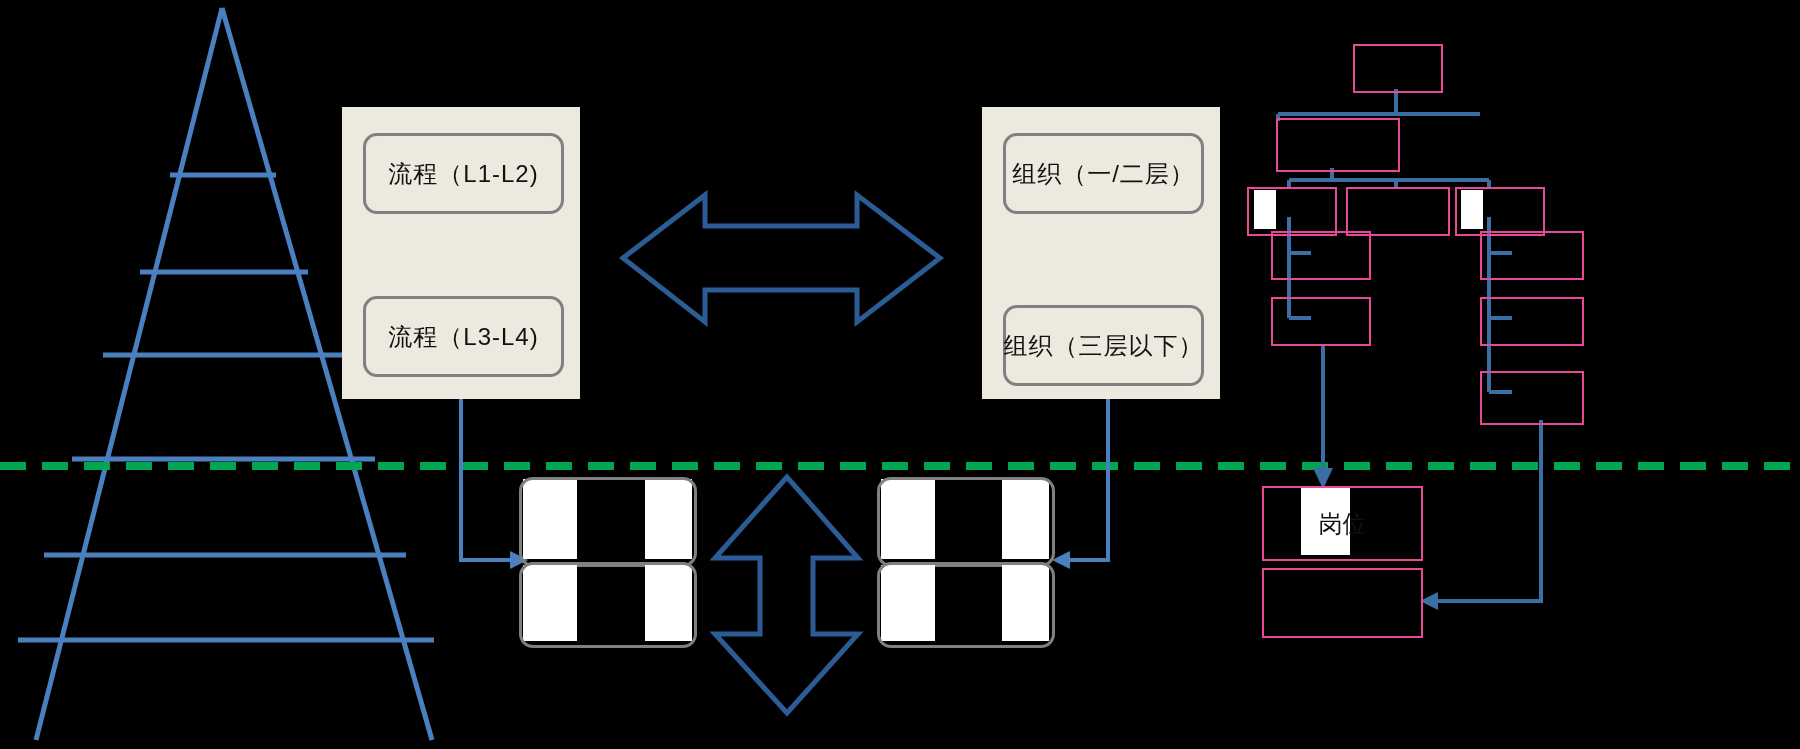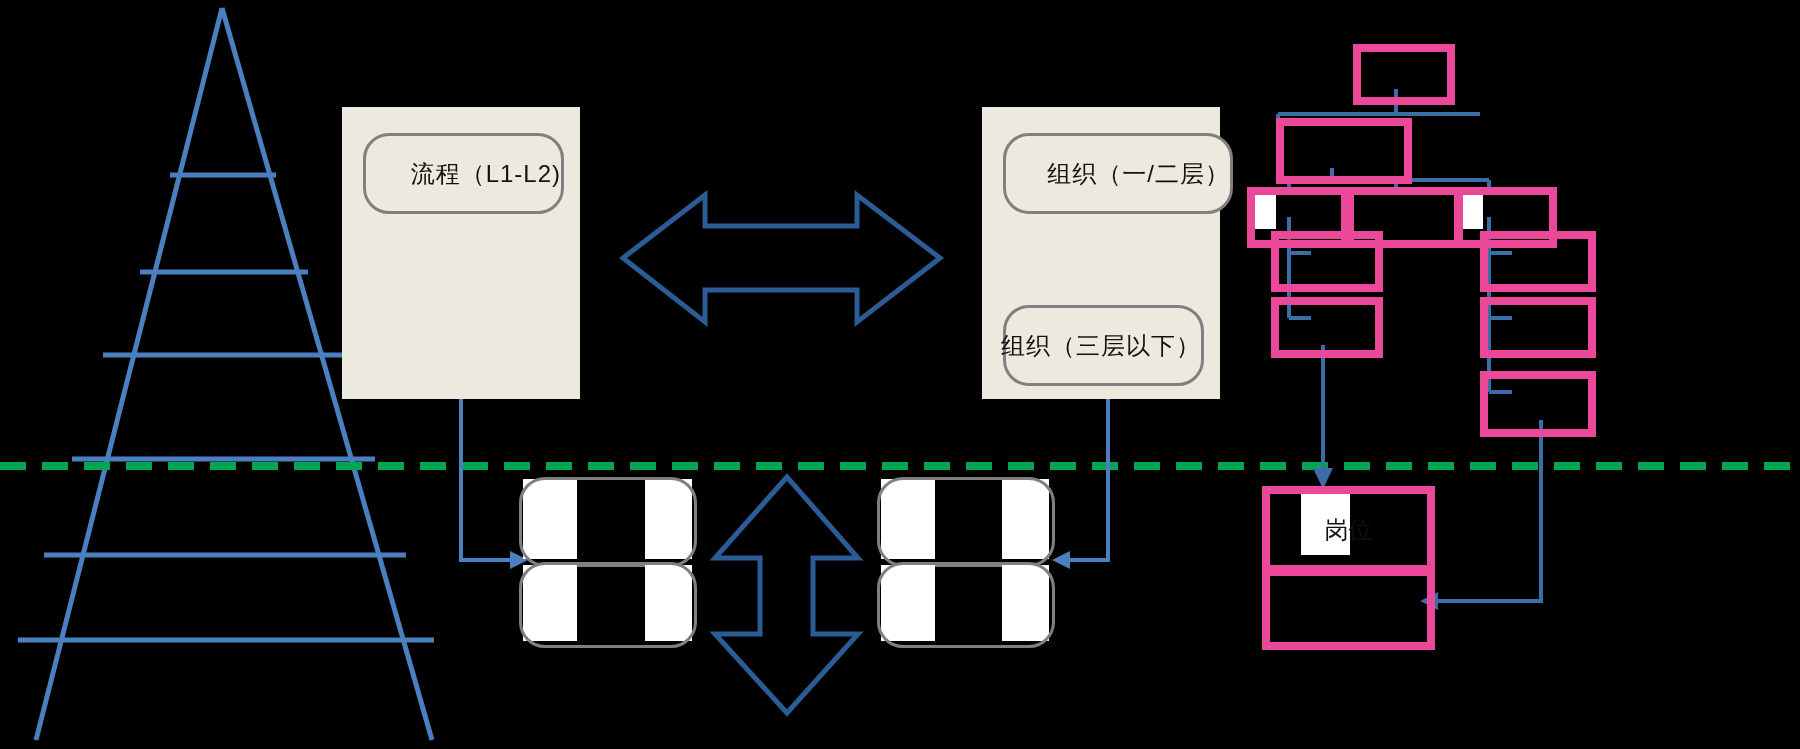--- a/index.html
+++ b/index.html
@@ -2,28 +2,28 @@
 <html><head>
 <meta charset="utf-8">
 <style>
   html,body{margin:0;padding:0;background:#000;}
   body{font-family:"Liberation Sans","DejaVu Sans",sans-serif;}
   #stage{position:relative;width:1800px;height:749px;background:#000;overflow:hidden;}
   #stage svg{position:absolute;left:0;top:0;width:1800px;height:749px;}
 
   .panel{position:absolute;background:#ece9de;}
   .rbox{
-    position:absolute;border:3px solid #808080;border-radius:26px;
-    display:flex;align-items:center;justify-content:flex-end;
+    position:absolute;border:3px solid #808080;border-radius:14px;
+    display:flex;align-items:center;justify-content:center;
     color:#111;font-size:24px;letter-spacing:1px;white-space:nowrap;
   }
   .rbox.onpanel{background:#ece9de;}
   .rbox.sel{background:transparent;}
   .hl{position:absolute;background:#ffffff;}
-  .obox{position:absolute;border:8px solid #ec4899;background:transparent;}
+  .obox{position:absolute;border:2px solid #ec4899;background:transparent;}
   .obox .txt{position:absolute;left:0;top:0;width:100%;height:100%;
     display:flex;align-items:center;justify-content:center;color:#111;font-size:24px;}
 </style>
 </head>
 <body>
 
 <div id="stage">
 
   <svg viewBox="0 0 1800 749">
 
@@ -98,24 +98,27 @@
       <path d="M1438,592 L1420,601 L1438,610 Z" fill="#3a6ea5" stroke="none"></path>
     </g>
   </svg>
 
   <div class="panel" style="left:342px;top:107px;width:238px;height:292px;"></div>
 
   <div class="rbox onpanel" style="left:363px;top:133px;width:195px;height:75px;">
     <span>流程（L1-L2)</span>
   </div>
 
+  <div class="rbox onpanel" style="left:363px;top:296px;width:195px;height:75px;">
+    <span>流程（L3-L4)</span>
+  </div>
 
   <div class="panel" style="left:982px;top:107px;width:238px;height:292px;"></div>
 
-  <div class="rbox onpanel" style="left:1003px;top:133px;width:195px;height:75px;padding-left:29px;">
+  <div class="rbox onpanel" style="left:1003px;top:133px;width:195px;height:75px;">
     <span>组织（一/二层）</span>
   </div>
 
   <div class="rbox onpanel" style="left:1003px;top:305px;width:195px;height:75px;">
     <span>组织（三层以下）</span>
   </div>
 
   <div class="hl" style="left:523px;top:479px;width:54px;height:80px;"></div>
   <div class="hl" style="left:645px;top:479px;width:47px;height:80px;"></div>
   <div class="rbox sel" style="left:519px;top:477px;width:172px;height:84px;">

